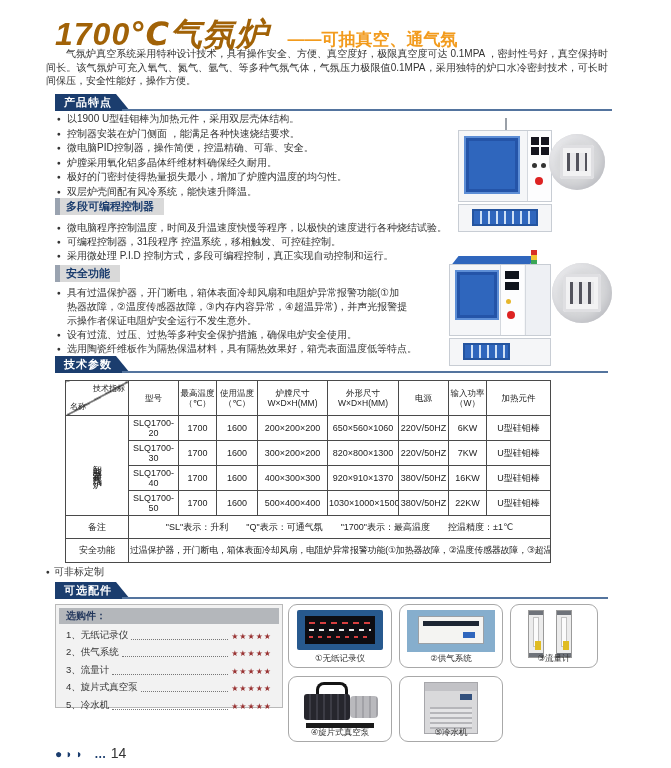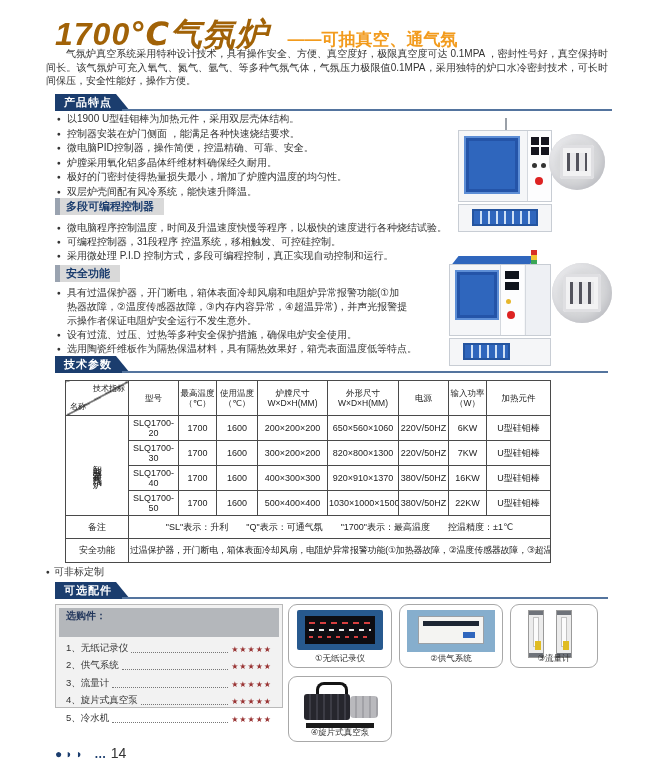--- a/index.html
+++ b/index.html
@@ -77,21 +77,21 @@
   td.vert { writing-mode:vertical-lr; text-orientation:upright; font-size:10.5px; font-weight:bold; letter-spacing:2px; }
   td.left { text-align:left; padding-left:6px; }
   td.remark { font-size:9px; }
   td.safecell { font-size:8px; white-space:nowrap; letter-spacing:-0.2px; }
 
   .custom-note { position:absolute; left:46px; top:565px; font-size:10px; color:#333; }
   .custom-note::before { content:"●"; font-size:6.5px; margin-right:4px; vertical-align:1px; }
 
   
   .opt-box { position:absolute; left:55px; top:604px; width:228px; height:104px; background:#f2f2f2; border:1px solid #b9b9b9; }
-  .opt-head { margin:3px; height:29px; background:#b4b7bb; color:#23375c; font-size:10px; font-weight:bold;
+  .opt-head { margin:3px; height:16px; background:#b4b7bb; color:#23375c; font-size:10px; font-weight:bold;
               line-height:16px; padding-left:7px; }
   .opt-item { display:flex; align-items:flex-end; font-size:9.5px; color:#333; padding:0 10px; margin-top:4.6px; }
   .opt-item .leader { flex:1; border-bottom:1.5px dotted #777; margin:0 3px 2px 3px; }
   .opt-item .stars { color:#993333; font-size:8px; letter-spacing:1px; line-height:11px; }
 
   .card { position:absolute; width:104px; height:64px; background:#fff; border:1px solid #a8a8a8; border-radius:9px; }
   .card .caption { position:absolute; bottom:2px; left:0; width:100%; text-align:center; font-size:8.5px; color:#333; }
   .card .imgwrap { position:absolute; top:5px; left:0; width:100%; display:flex; justify-content:center; }
 
   .img-recorder { position:relative; width:86px; height:40px; background:#27598e; border-radius:2px; }
@@ -386,20 +386,30 @@
     <div class="imgwrap">
       <div class="img-pump">
           <div class="handle"></div>
           <div class="bodyl"></div>
           <div class="motor"></div>
           <div class="foot"></div>
         </div>
     </div>
     <div class="caption">④旋片式真空泵</div>
   </div>
+  <div class="card" style="left:399px; top:676px; height:66px;">
+    <div class="imgwrap">
+      <div class="img-chiller">
+          <div class="top"></div>
+          <div class="lcd"></div>
+          <div class="grille"></div>
+        </div>
+    </div>
+    <div class="caption">⑤冷水机</div>
+  </div>
 
   <div class="footer">
     <span class="marks">●◗◗</span>
     <span class="ellipsis">…</span>
     <span class="pagenum">14</span>
   </div>
 
 </div>
 
 </body></html>

